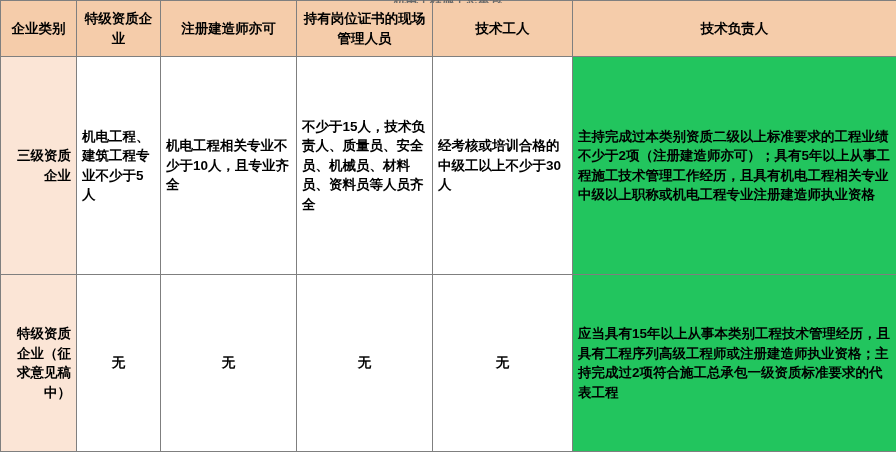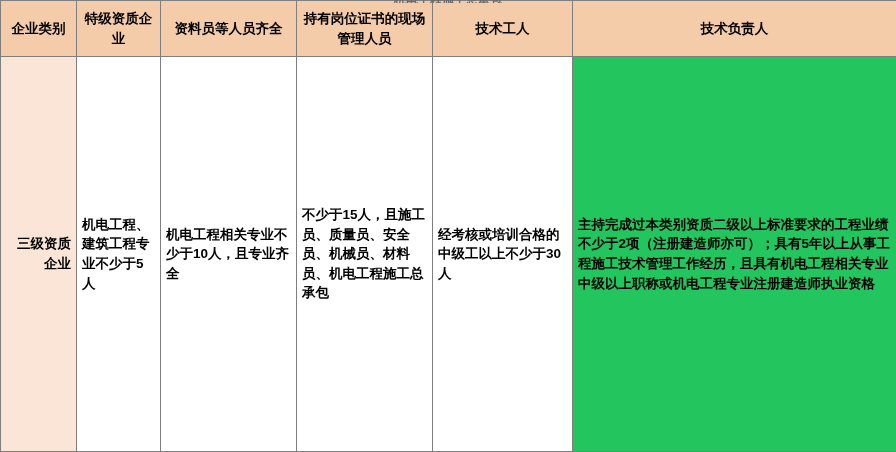--- a/index.html
+++ b/index.html
@@ -96,31 +96,39 @@
       <col class="col2">
       <col class="col3">
       <col class="col4">
       <col class="col5">
       <col class="col6">
     </colgroup>
     <thead>
       <tr>
         <th>企业类别</th>
         <th>特级资质企业</th>
-        <th>资料员等人员齐全</th>
+        <th>注册建造师亦可</th>
         <th>持有岗位证书的现场管理人员</th>
         <th>技术工人</th>
         <th>技术负责人</th>
       </tr>
     </thead>
     <tbody>
       <tr>
         <td class="row-head">三级资质企业</td>
         <td class="cell-text">机电工程、建筑工程专业不少于5人</td>
         <td class="cell-text">机电工程相关专业不少于10人，且专业齐全</td>
-        <td class="cell-text">不少于15人，且施工员、质量员、安全员、机械员、材料员、机电工程施工总承包</td>
+        <td class="cell-text">不少于15人，技术负责人、质量员、安全员、机械员、材料员、资料员等人员齐全</td>
         <td class="cell-text">经考核或培训合格的中级工以上不少于30人</td>
         <td class="cell-resp">主持完成过本类别资质二级以上标准要求的工程业绩不少于2项（注册建造师亦可）；具有5年以上从事工程施工技术管理工作经历，且具有机电工程相关专业中级以上职称或机电工程专业注册建造师执业资格</td>
+      </tr>
+      <tr>
+        <td class="row-head">特级资质企业（征求意见稿中）</td>
+        <td class="cell-center">无</td>
+        <td class="cell-center">无</td>
+        <td class="cell-center">无</td>
+        <td class="cell-center">无</td>
+        <td class="cell-resp">应当具有15年以上从事本类别工程技术管理经历，且具有工程序列高级工程师或注册建造师执业资格；主持完成过2项符合施工总承包一级资质标准要求的代表工程</td>
       </tr>
     </tbody>
   </table>
 
 </div>
 
 </body></html>

